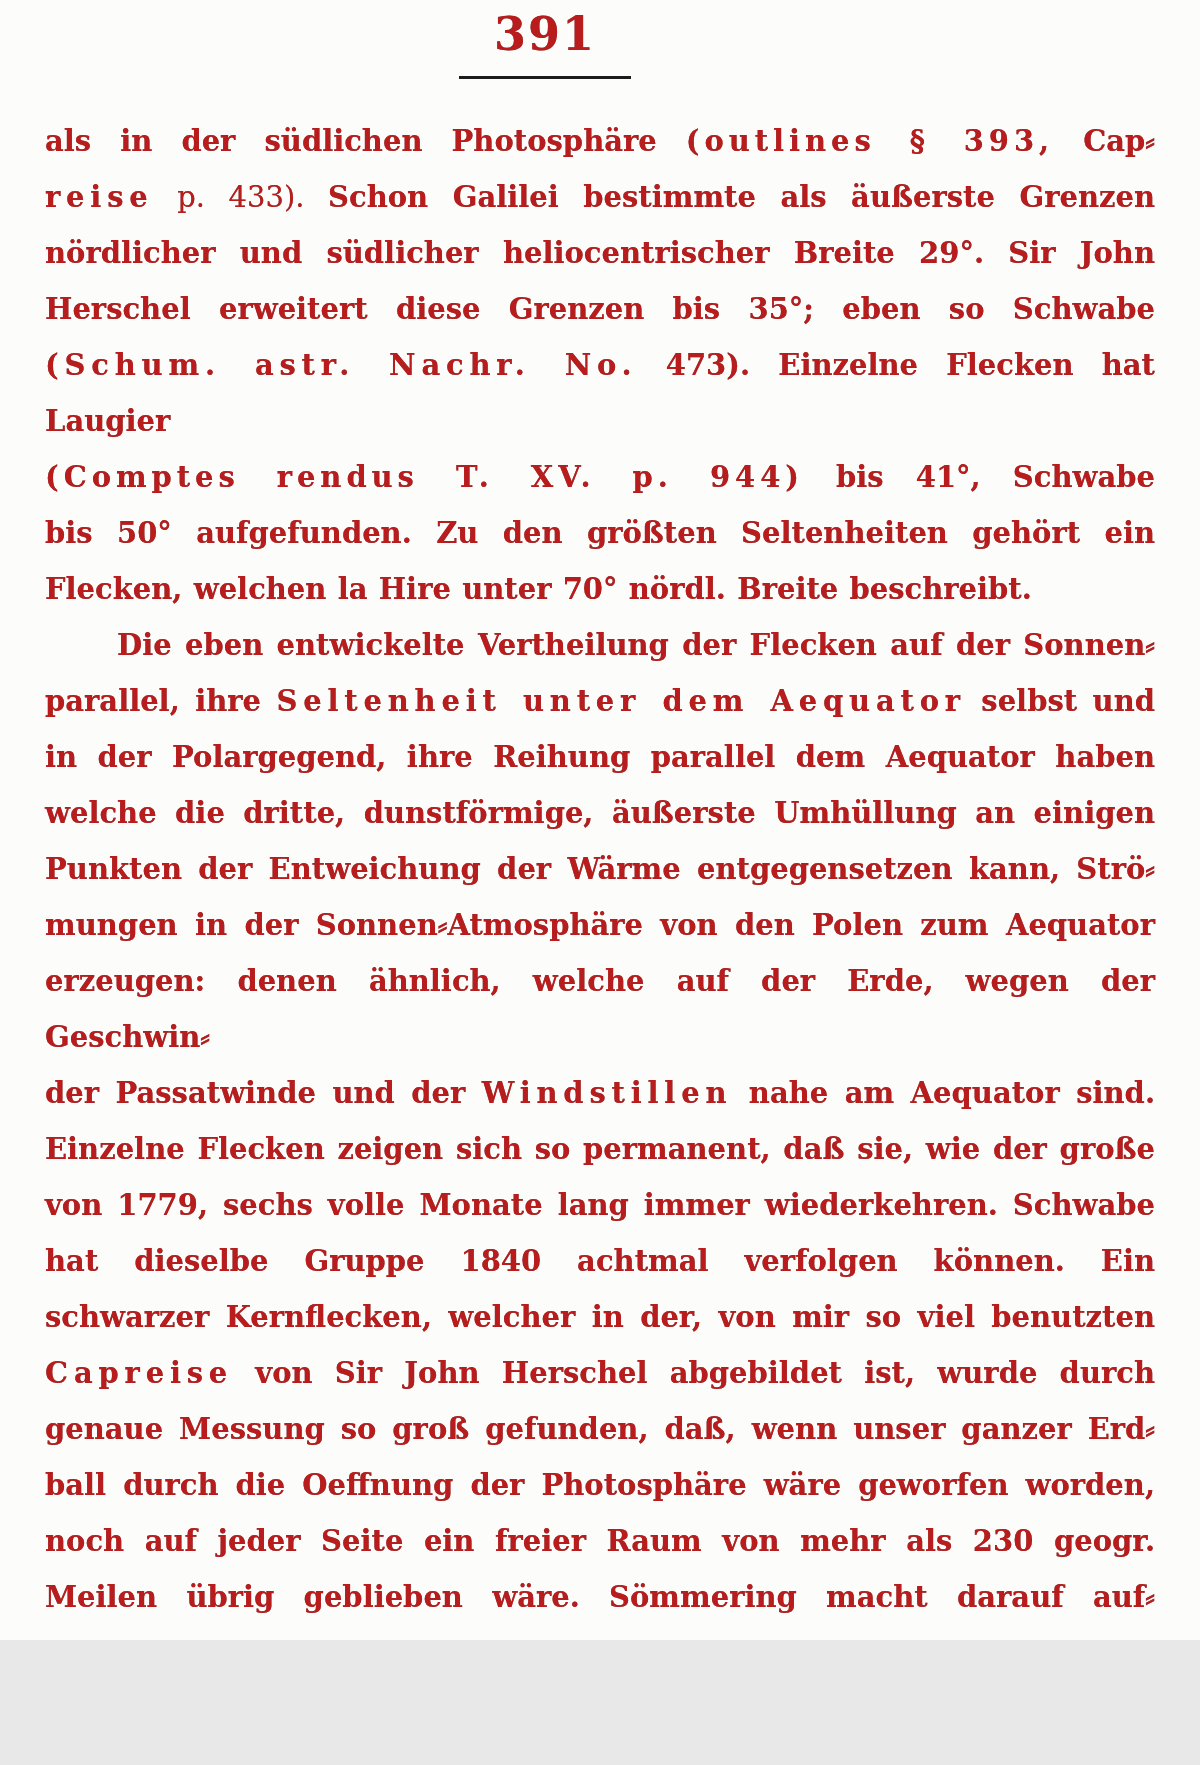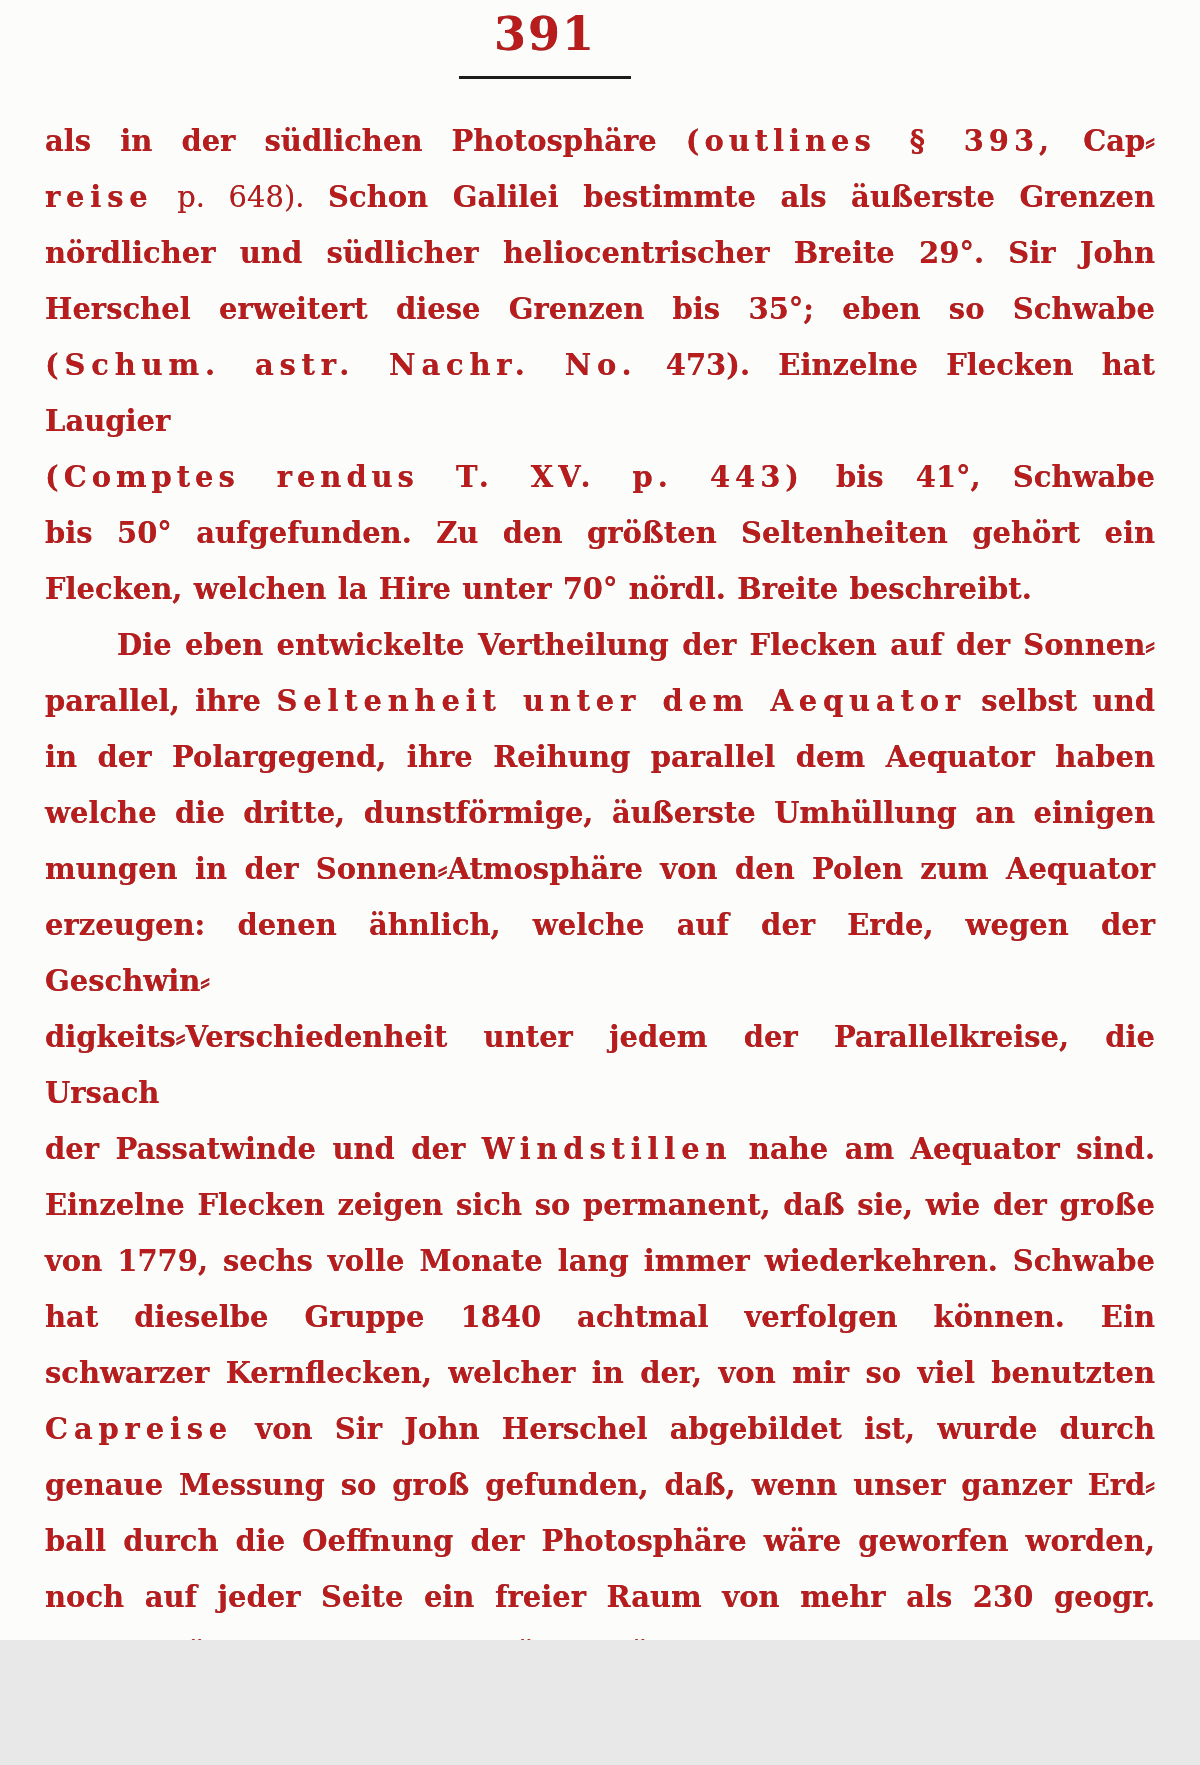--- a/index.html
+++ b/index.html
@@ -59,34 +59,34 @@
 <body>
 
 <div class="page">
   <header class="page-head">
     <div class="page-number">391</div>
     <div class="head-rule"></div>
   </header>
 
   <main class="page-body">
       <div class="line just"><span class="seg-f">als in der südlichen Photosphäre </span><span class="seg-asp">(outlines § 393,</span><span class="seg-f"> Cap⸗</span></div>
-      <div class="line just"><span class="seg-fsp">reise</span><span class="seg-a"> p. 648). </span><span class="seg-f">Schon Galilei bestimmte als äußerste Grenzen</span></div>
+      <div class="line just"><span class="seg-fsp">reise</span><span class="seg-a"> p. 433). </span><span class="seg-f">Schon Galilei bestimmte als äußerste Grenzen</span></div>
       <div class="line just"><span class="seg-f">nördlicher und südlicher heliocentrischer Breite 29°. Sir John</span></div>
       <div class="line just"><span class="seg-f">Herschel erweitert diese Grenzen bis 35°; eben so Schwabe</span></div>
       <div class="line just"><span class="seg-fsp">(Schum. astr. Nachr. No.</span><span class="seg-f"> 473). Einzelne Flecken hat Laugier</span></div>
-      <div class="line just"><span class="seg-asp">(Comptes rendus T. XV. p. 443)</span><span class="seg-f"> bis 41°, Schwabe</span></div>
+      <div class="line just"><span class="seg-asp">(Comptes rendus T. XV. p. 944)</span><span class="seg-f"> bis 41°, Schwabe</span></div>
       <div class="line just"><span class="seg-f">bis 50° aufgefunden. Zu den größten Seltenheiten gehört ein</span></div>
       <div class="line end"><span class="seg-f">Flecken, welchen la Hire unter 70° nördl. Breite beschreibt.</span></div>
       <div class="line just indent"><span class="seg-f">Die eben entwickelte Vertheilung der Flecken auf der Sonnen⸗</span></div>
       <div class="line just"><span class="seg-f">parallel, ihre </span><span class="seg-fsp">Seltenheit unter dem Aequator</span><span class="seg-f"> selbst und</span></div>
       <div class="line just"><span class="seg-f">in der Polargegend, ihre Reihung parallel dem Aequator haben</span></div>
       <div class="line just"><span class="seg-f">welche die dritte, dunstförmige, äußerste Umhüllung an einigen</span></div>
+      <div class="line just"><span class="seg-f">Punkten der Entweichung der Wärme entgegensetzen kann, Strö⸗</span></div>
       <div class="line just"><span class="seg-f">mungen in der Sonnen⸗Atmosphäre von den Polen zum Aequator</span></div>
       <div class="line just"><span class="seg-f">erzeugen: denen ähnlich, welche auf der Erde, wegen der Geschwin⸗</span></div>
-      <div class="line just"><span class="seg-f">digkeits⸗Verschiedenheit unter jedem der Parallelkreise, die Ursach</span></div>
       <div class="line just"><span class="seg-f">der Passatwinde und der </span><span class="seg-fsp">Windstillen</span><span class="seg-f"> nahe am Aequator sind.</span></div>
       <div class="line just"><span class="seg-f">Einzelne Flecken zeigen sich so permanent, daß sie, wie der große</span></div>
       <div class="line just"><span class="seg-f">von 1779, sechs volle Monate lang immer wiederkehren. Schwabe</span></div>
       <div class="line just"><span class="seg-f">hat dieselbe Gruppe 1840 achtmal verfolgen können. Ein</span></div>
       <div class="line just"><span class="seg-f">schwarzer Kernflecken, welcher in der, von mir so viel benutzten</span></div>
       <div class="line just"><span class="seg-fsp">Capreise</span><span class="seg-f"> von Sir John Herschel abgebildet ist, wurde durch</span></div>
       <div class="line just"><span class="seg-f">genaue Messung so groß gefunden, daß, wenn unser ganzer Erd⸗</span></div>
       <div class="line just"><span class="seg-f">ball durch die Oeffnung der Photosphäre wäre geworfen worden,</span></div>
       <div class="line just"><span class="seg-f">noch auf jeder Seite ein freier Raum von mehr als 230 geogr.</span></div>
       <div class="line just"><span class="seg-f">Meilen übrig geblieben wäre. Sömmering macht darauf auf⸗</span></div>

